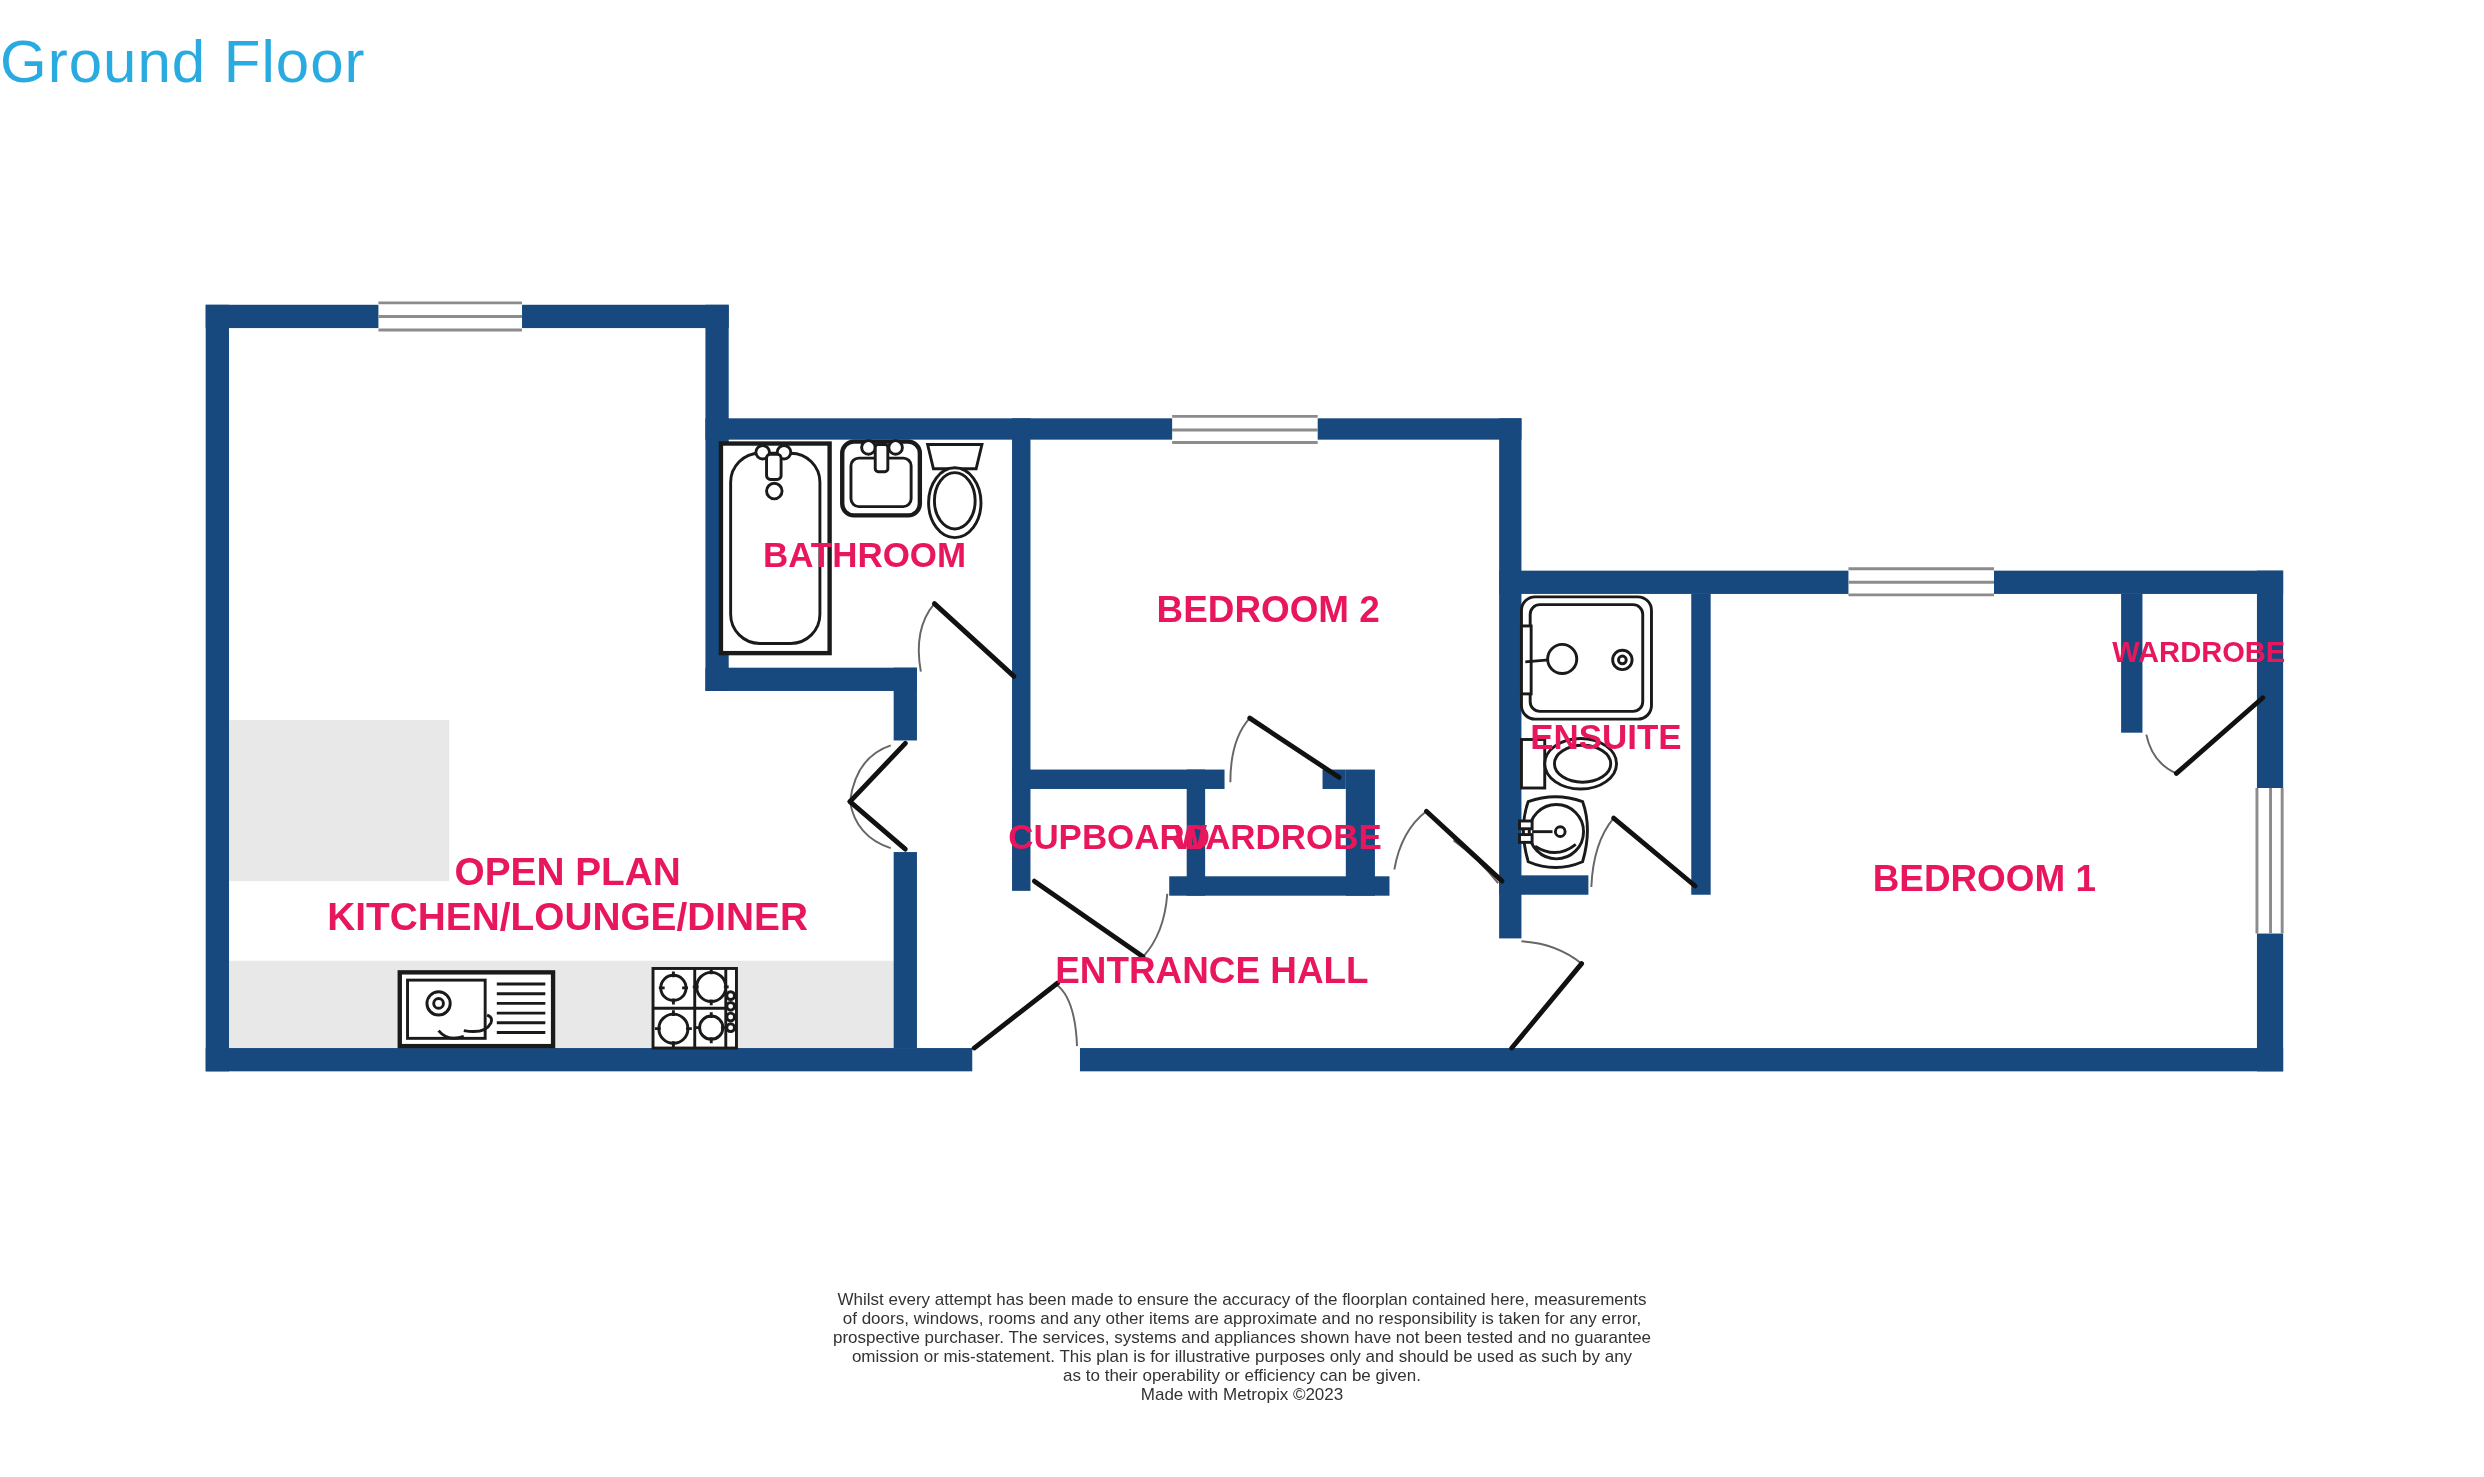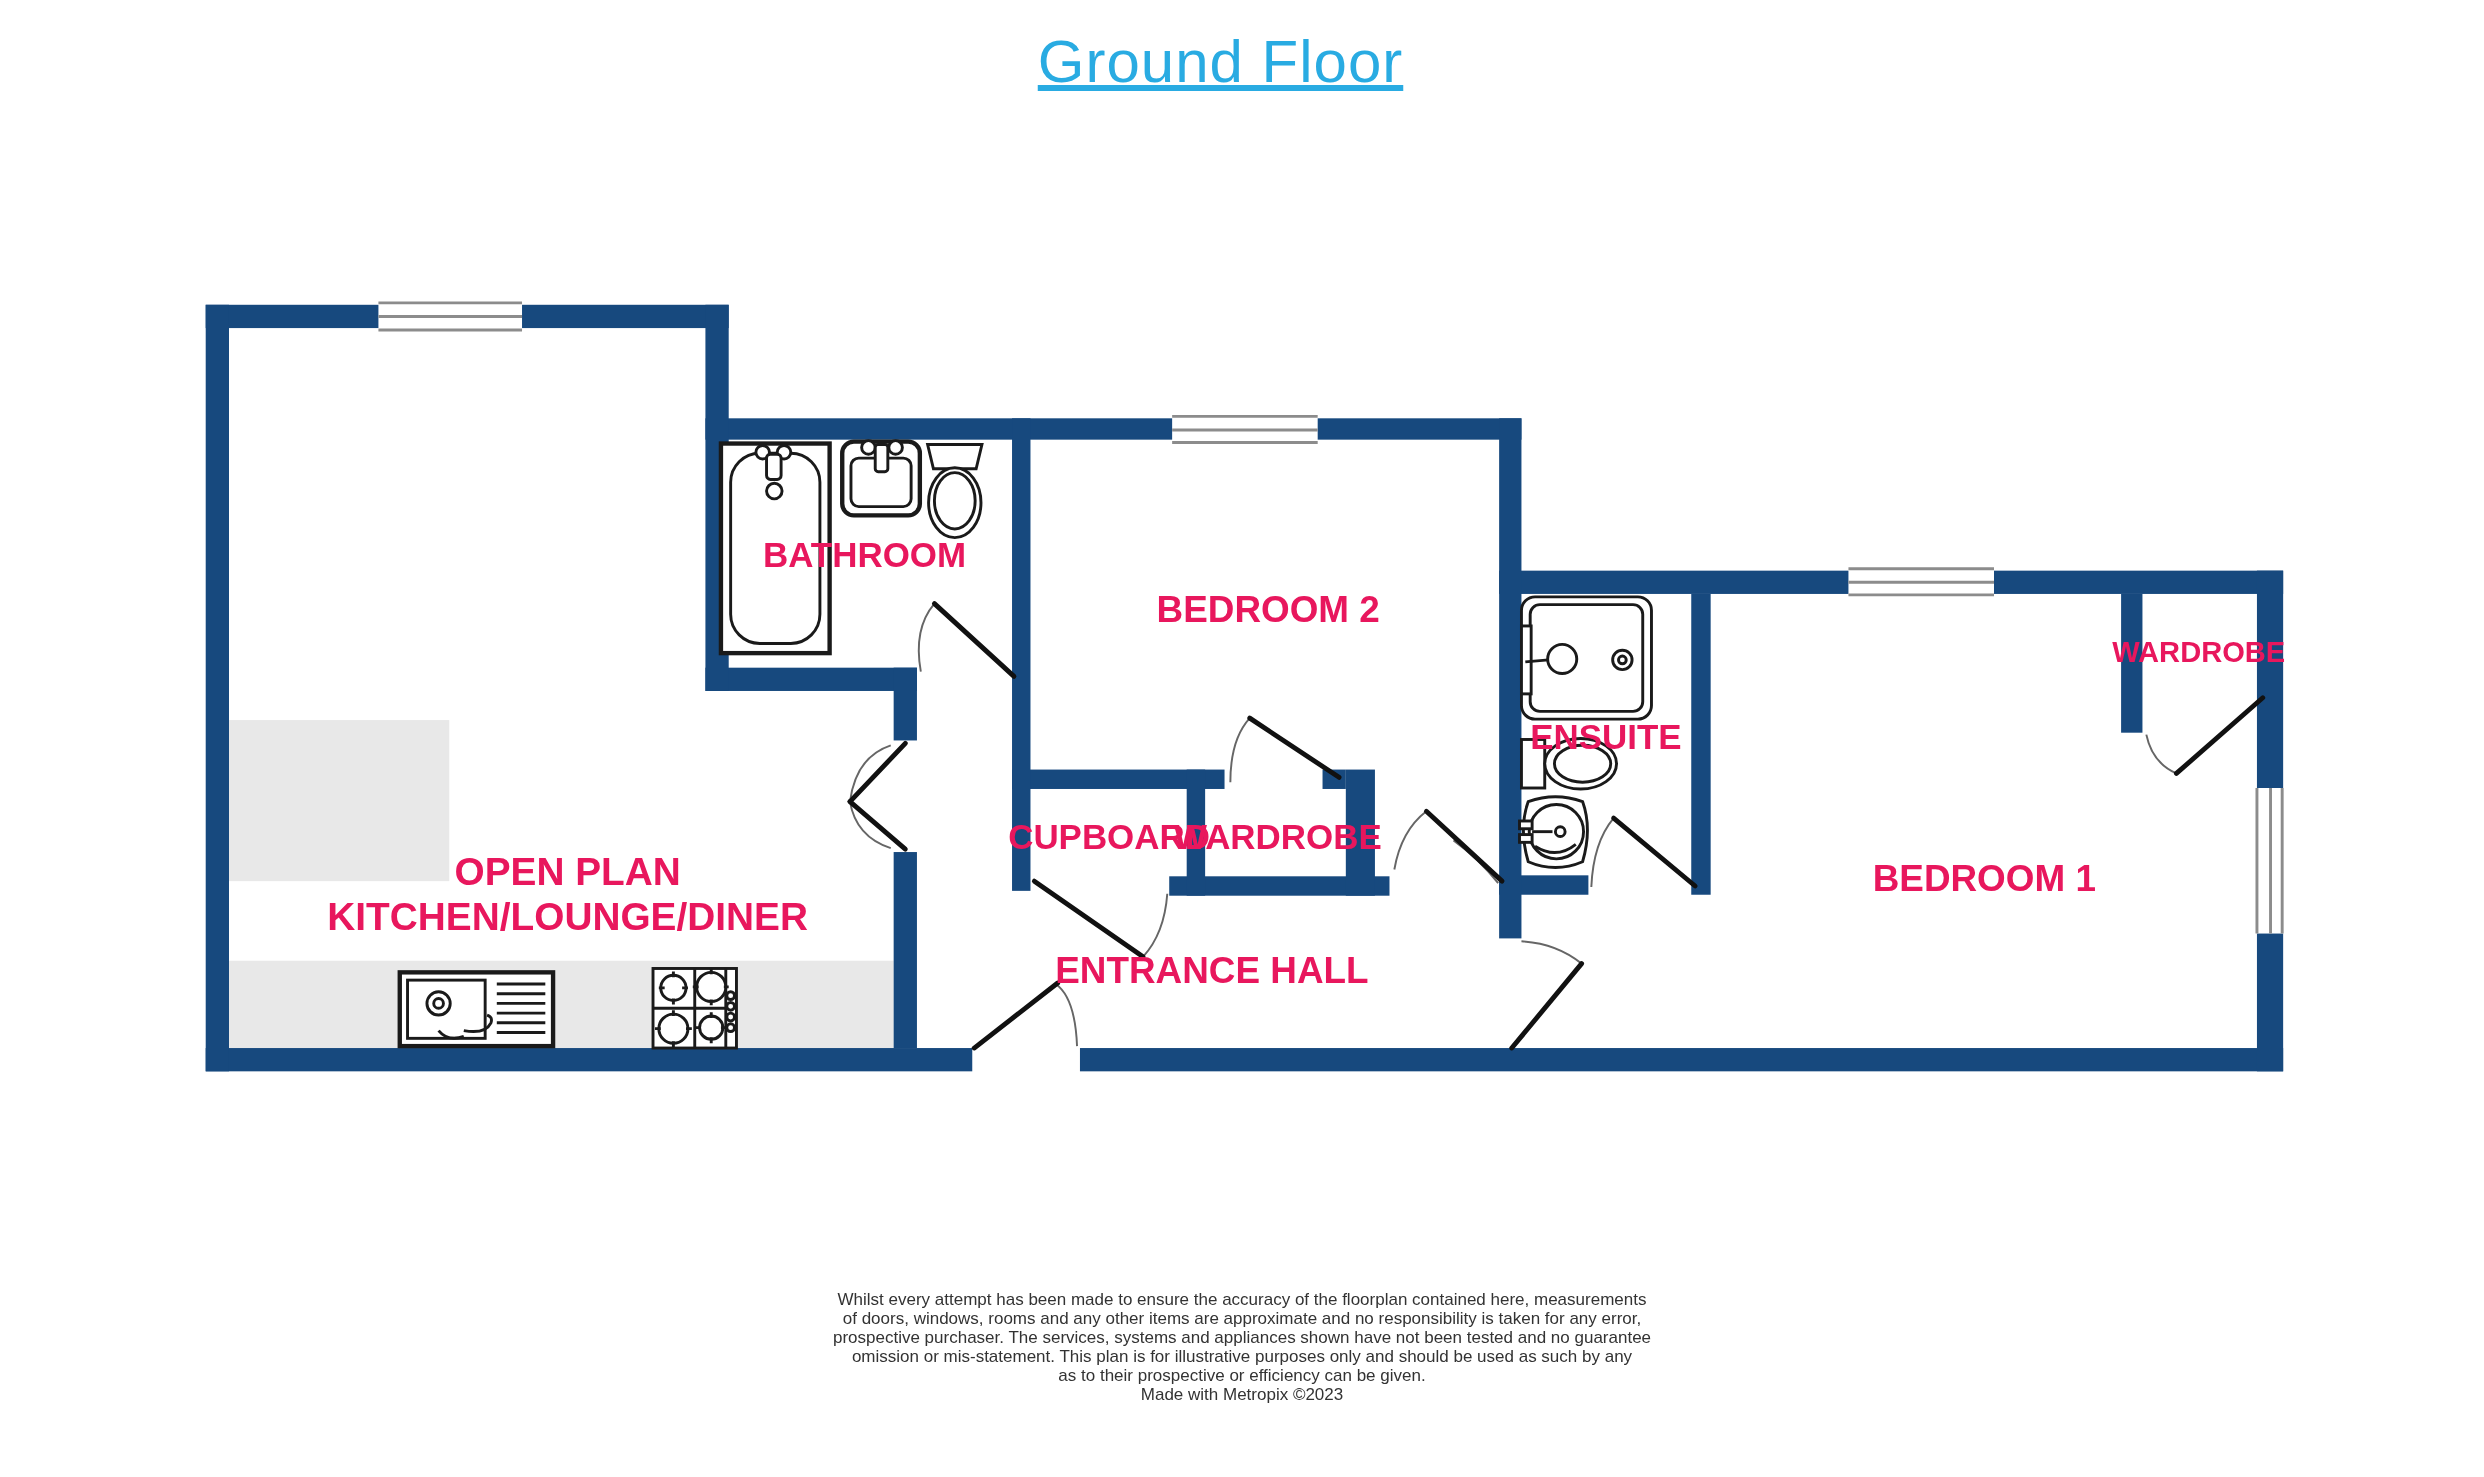--- a/index.html
+++ b/index.html
@@ -1,19 +1,19 @@
 <!DOCTYPE html>
 <html style="--wall_navy: #17497E; --label_pink: #E8175D; --title_blue: #29ABE2; --counter_gray: #E8E8E8; --window_line: #8C8C8C; --fixture_line: #1A1A1A; --door_leaf: #111111; --door_arc: #666666; --disclaimer_text: #333333;"><head>
 <meta charset="utf-8">
 <style>
   html,body{margin:0;padding:0;background:#ffffff;}
   body{width:2484px;height:1478px;position:relative;overflow:hidden;
        font-family:"Liberation Sans",sans-serif;}
-  .page-title{position:absolute;top:27px;left:0;width:2441px;text-align:center;
-       font-size:60px;font-weight:400;color:var(--title_blue);letter-spacing:1px;text-decoration:underline;}
+  .page-title{position:absolute;top:27px;left:0;width:2441px;text-align:left;
+       font-size:60px;font-weight:400;color:var(--title_blue);letter-spacing:1px;}
   .plan-svg{position:absolute;left:0;top:0;}
   .wall{fill:var(--wall_navy);}
   .win{fill:#ffffff;}
   .winline{stroke:var(--window_line);stroke-width:3;fill:none;}
   .counter{fill:var(--counter_gray);}
   .fx{fill:#ffffff;stroke:var(--fixture_line);stroke-width:3;}
   .fx4{fill:#ffffff;stroke:var(--fixture_line);stroke-width:4.5;}
   .fxl{stroke:var(--fixture_line);stroke-width:3;fill:none;}
   .leaf{stroke:var(--door_leaf);stroke-width:5;stroke-linecap:round;fill:none;}
   .arc{stroke:var(--door_arc);stroke-width:2;fill:none;}
@@ -206,16 +206,16 @@
     <text class="room-label" x="2045" y="918" font-size="38">BEDROOM 1</text>
     <text class="room-label" x="2266" y="682" font-size="30">WARDROBE</text>
   </g>
 </svg>
 
 <div class="disclaimer">
   <div>Whilst every attempt has been made to ensure the accuracy of the floorplan contained here, measurements</div>
   <div>of doors, windows, rooms and any other items are approximate and no responsibility is taken for any error,</div>
   <div>prospective purchaser. The services, systems and appliances shown have not been tested and no guarantee</div>
   <div>omission or mis-statement. This plan is for illustrative purposes only and should be used as such by any</div>
-  <div>as to their prospective or efficiency can be given.</div>
+  <div>as to their operability or efficiency can be given.</div>
   <div>Made with Metropix ©2023</div>
 </div>
 
 
 </body></html>

